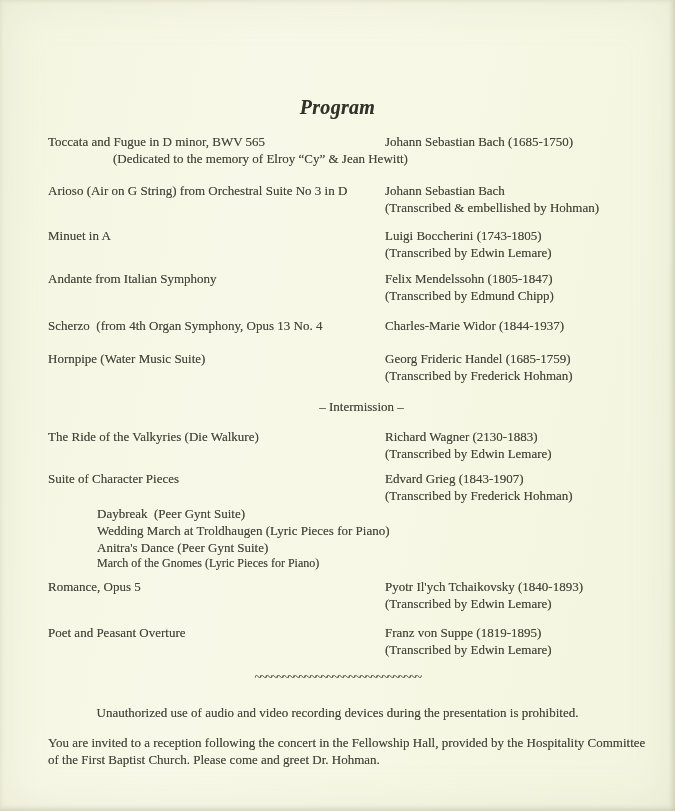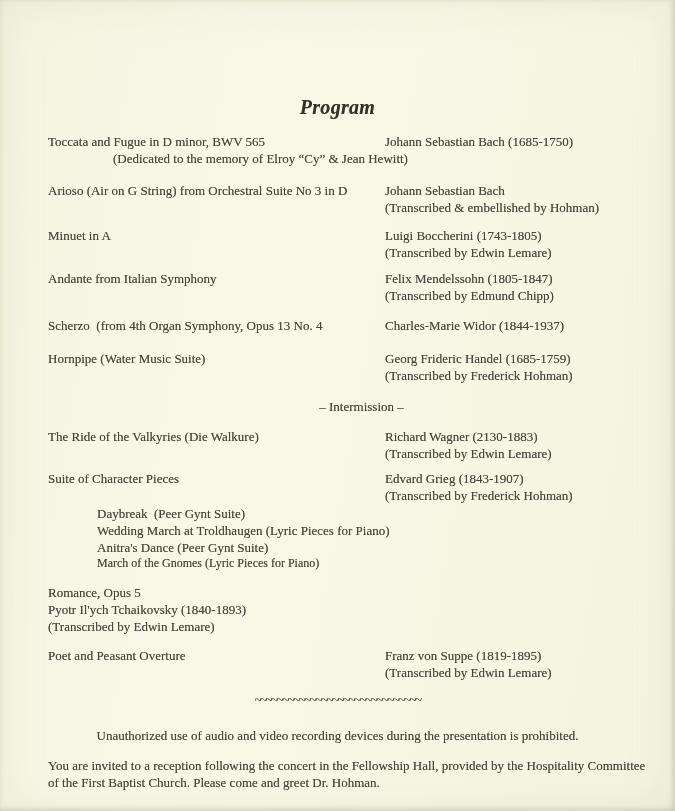--- a/index.html
+++ b/index.html
@@ -59,21 +59,21 @@
 
   .e1  { margin-top: 13px; }
   .e2  { margin-top: 15px; }
   .e3  { margin-top: 11px; }
   .e4  { margin-top: 9px;  }
   .e5  { margin-top: 13px; }
   .e6  { margin-top: 16px; }
   .intermission { margin-top: 14px; text-align: center; }
   .e7  { margin-top: 13px; }
   .e8  { margin-top: 8px;  }
-  .e9  { margin-top: 13px; flex-direction: column;  }
+  .e9  { margin-top: 7px;  }
   .e10 { margin-top: 12px; }
 
   .squiggle {
     margin-top: 12px;
     text-align: center;
     letter-spacing: -1.5px;
     line-height: 14px;
     color: #4e4f43;
   }
   .notice {

